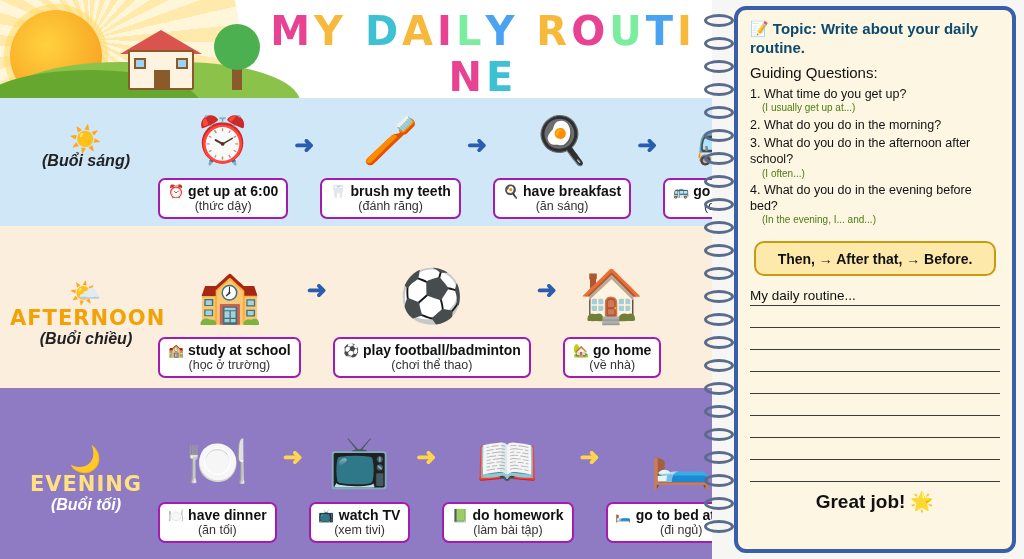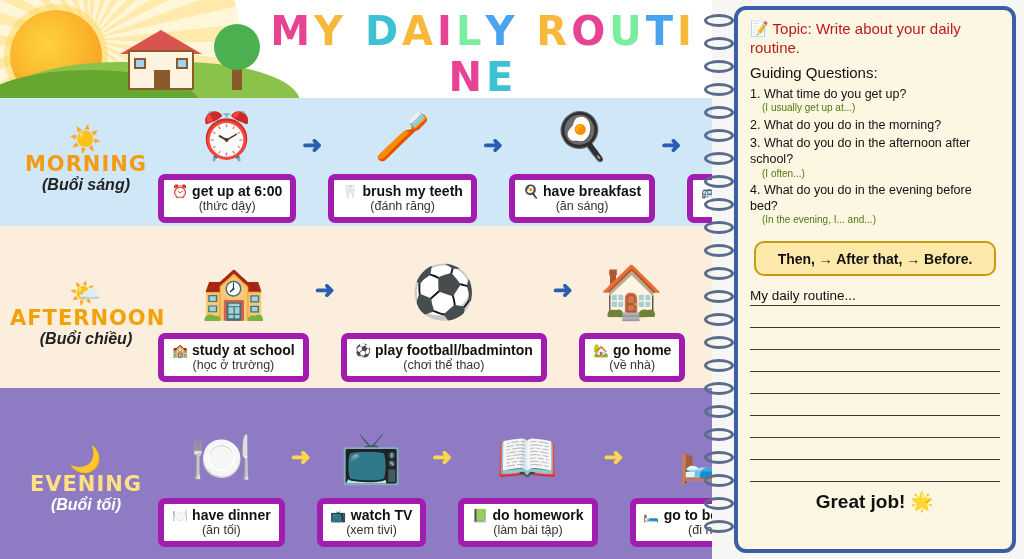--- a/index.html
+++ b/index.html
@@ -64,37 +64,37 @@
   .step { display:flex; flex-direction:column; align-items:center; justify-content:flex-start; }
   .arrow { font-size:24px; font-weight:bold; margin:0 6px; margin-bottom:34px; }
   .row.morning .arrow, .row.afternoon .arrow { color:#2a5db0; }
   .row.evening .arrow { color:#ffd54f; }
 
   .art { height:58px; display:flex; align-items:flex-end; justify-content:center; font-size:46px; line-height:1; }
   .row.afternoon .art { height:86px; font-size:52px; }
   .row.evening .art { height:82px; font-size:50px; }
 
   .label-box {
-    margin-top:15px; background:#fff; border:6px solid #a21caf; border-radius:7px;
+    margin-top:15px; background:#fff; border:2px solid #a21caf; border-radius:7px;
     padding:3px 8px 4px; text-align:center; min-width:86px;
   }
   .label-box .en { font-size:14px; font-weight:bold; color:#111; white-space:nowrap; }
   .label-box .en .emo { font-size:13px; }
   .label-box .vi { font-size:12.5px; color:#333; white-space:nowrap; }
 
   
   .notebook { position:absolute; left:712px; top:4px; width:308px; height:551px; }
   .spiral { position:absolute; left:-8px; top:0; width:34px; height:551px; }
   .ring { position:absolute; left:0; width:30px; height:13px; border:3px solid #5a6b8c; border-radius:50%; background:transparent; }
   .note-card {
     position:absolute; left:22px; top:2px; width:282px; height:547px;
     background:#fdf6e3; border:4px solid #3a5ea8; border-radius:12px; padding:10px 12px 8px;
     overflow:hidden;
   }
-  .topic { font-size:15px; font-weight:normal; color:#b91c1c; line-height:1.25; }
+  .topic { font-size:15px; font-weight:bold; color:#0c4a6e; line-height:1.25; }
   .guiding { margin-top:6px; font-size:15px; font-weight:normal; color:#111; }
   .q-list { margin:6px 0 0; padding:0; list-style:none; }
   .q-list li { font-size:12.5px; color:#111; margin-bottom:3px; line-height:1.25; }
   .q-list li .hint { display:block; padding-left:12px; font-size:10px; color:#4d7c0f; }
   .connectors {
     margin:14px auto 0; width:242px; background:#fde9a9; border:2px solid #c79a13; border-radius:10px;
     padding:6px 6px 7px; text-align:center;
   }
   .connectors .t { font-size:14px; font-weight:bold; color:#111; }
   .connectors .v { font-size:14px; font-weight:bold; color:#111; margin-top:2px; }
@@ -131,21 +131,20 @@
       <div class="title-wrap">
         <div class="title" id="title"><span style="color: rgb(232, 67, 147);">M</span><span style="color: rgb(246, 185, 59);">Y</span><span style="color: rgb(0, 0, 0);">&nbsp;</span><span style="color: rgb(62, 193, 211);">D</span><span style="color: rgb(246, 185, 59);">A</span><span style="color: rgb(232, 67, 147);">I</span><span style="color: rgb(123, 237, 159);">L</span><span style="color: rgb(74, 163, 240);">Y</span><span style="color: rgb(0, 0, 0);">&nbsp;</span><span style="color: rgb(246, 185, 59);">R</span><span style="color: rgb(232, 67, 147);">O</span><span style="color: rgb(123, 237, 159);">U</span><span style="color: rgb(74, 163, 240);">T</span><span style="color: rgb(246, 185, 59);">I</span><span style="color: rgb(232, 67, 147);">N</span><span style="color: rgb(62, 193, 211);">E</span></div>
 
       </div>
     </div>
 
     <div id="rows">
         <div class="row morning">
           <div class="row-label">
             <div class="icon">☀️</div>
-            <div class="en">MORNING</div>
             <div class="vi">(Buổi sáng)</div>
           </div>
           <div class="steps">
             <div class="step">
               <div class="art">⏰</div>
               <div class="label-box">
                 <div class="en"><span class="emo">⏰</span> get up at 6:00</div>
                 <div class="vi">(thức dậy)</div>
               </div>
             </div>

